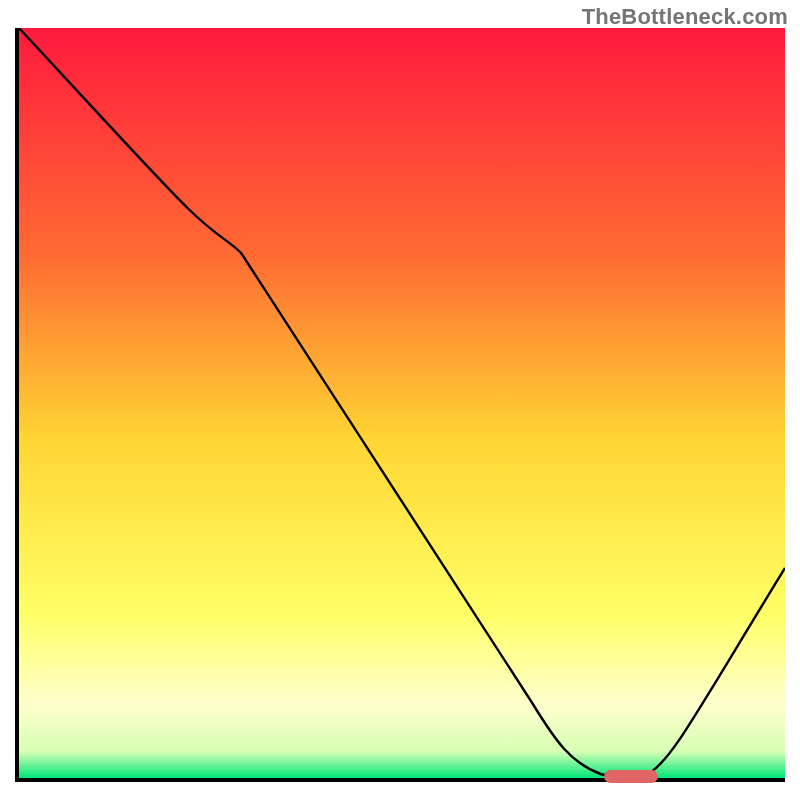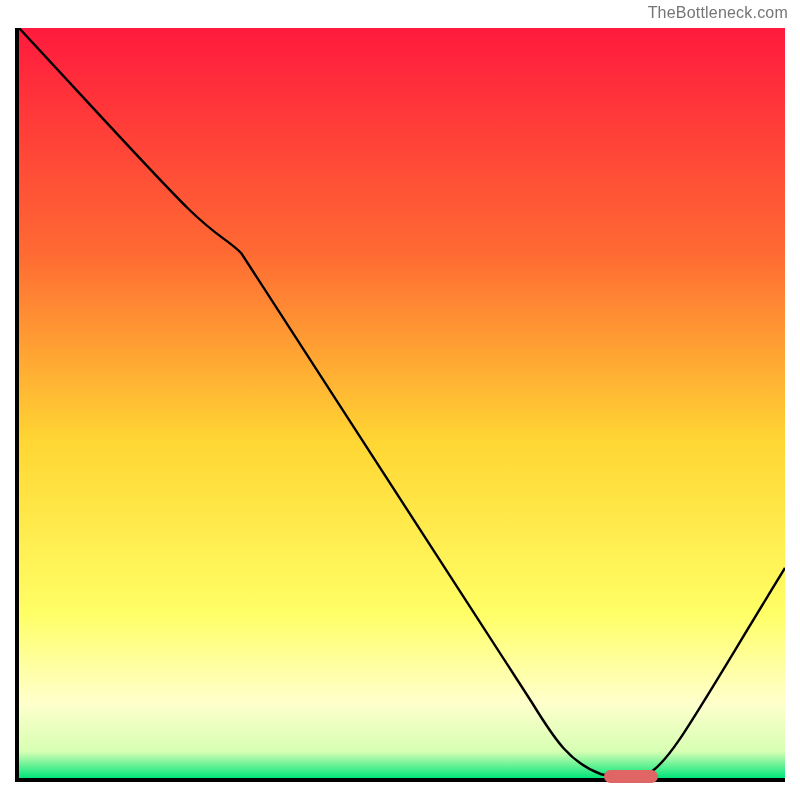--- a/index.html
+++ b/index.html
@@ -7,22 +7,22 @@
     width: 800px;
     height: 800px;
     background: #ffffff;
     font-family: Arial, Helvetica, sans-serif;
     position: relative;
   }
   .watermark {
     position: absolute;
     top: 4px;
     right: 12px;
-    font-size: 16px;
-    font-weight: 400;
+    font-size: 22px;
+    font-weight: 700;
     color: #757575;
     letter-spacing: 0.2px;
     margin-left: 16px;
   }
   .plot-wrap {
     position: absolute;
     left: 15px;
     top: 28px;
     width: 770px;
     height: 754px;

